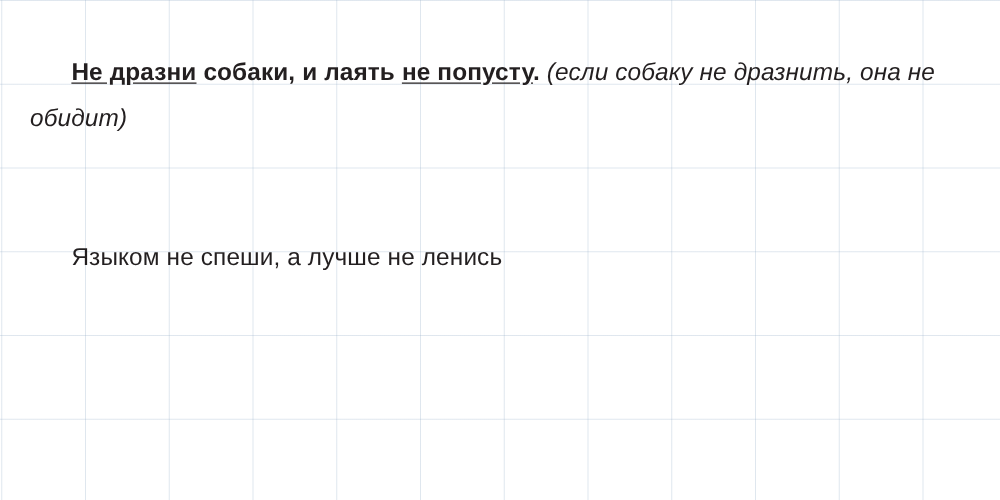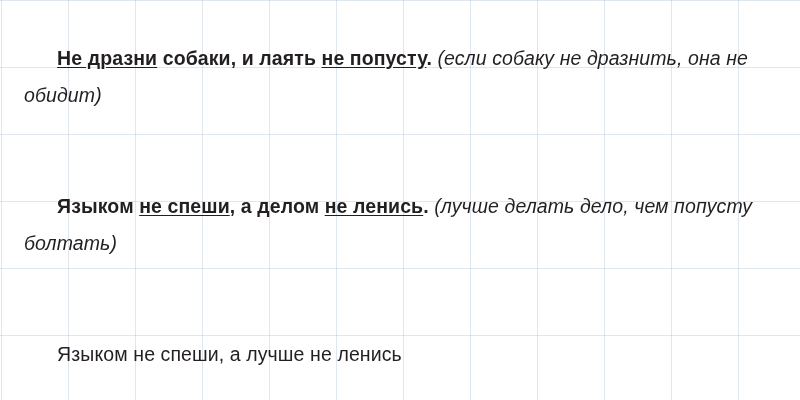--- a/index.html
+++ b/index.html
@@ -52,22 +52,19 @@
   <div class="content">
 
     <div class="line clip-top" style="height:20px; margin-top:-17px;">
       
     </div>
 
     <div class="line">
       <span class="bold u">Не дразни</span><span class="bold"> собаки, и лаять </span><span class="bold u">не попусту</span><span class="bold">. </span><span class="ital">(если собаку не дразнить, она не обидит)</span>
     </div>
 
-    <div class="line">
-      <span class="bold">Языком </span><span class="bold u">не спеши</span><span class="bold">, а делом </span><span class="bold u">не ленись</span><span class="bold">. </span><span class="ital">(лучше делать дело, чем попусту болтать)</span>
-    </div>
 
     <div class="line">
       <span>Языком не спеши, а лучше не ленись</span>
     </div>
 
   </div>
 </div>
 
 </body></html>

